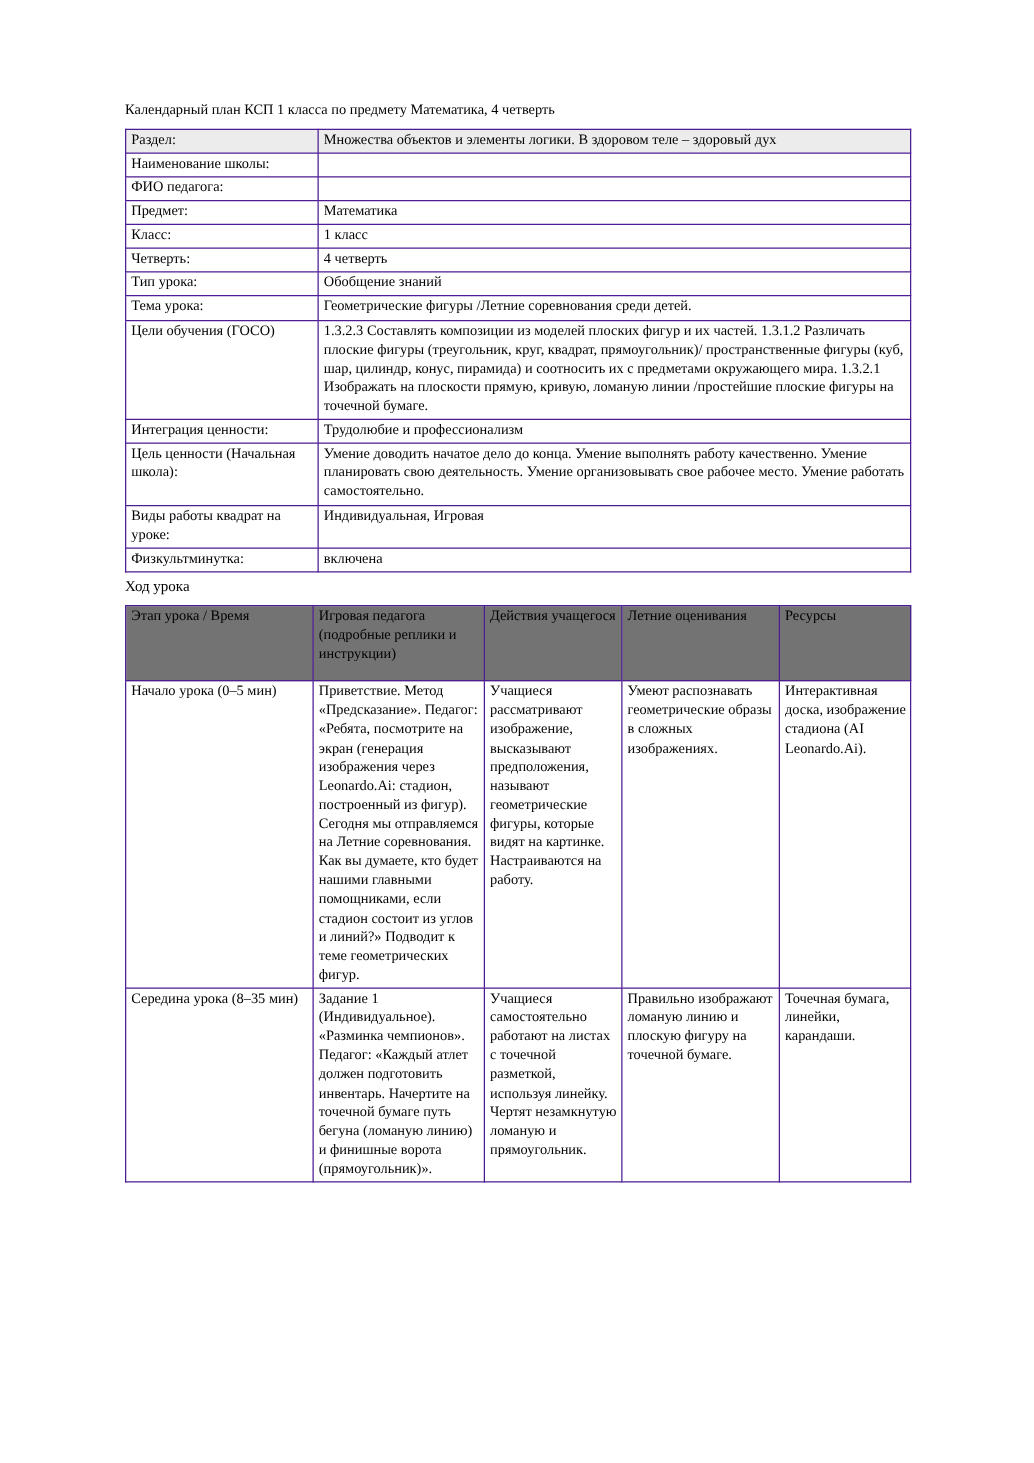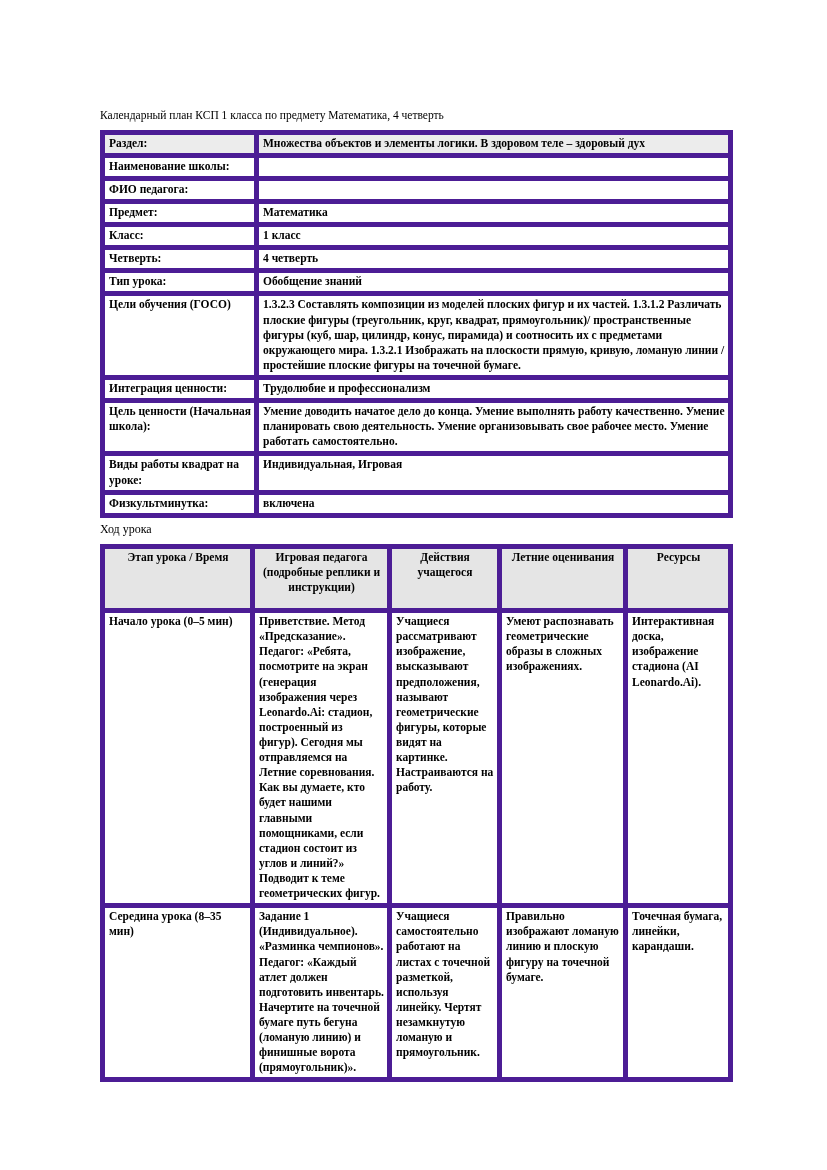--- a/index.html
+++ b/index.html
@@ -12,41 +12,41 @@
     height: 1170px;
     font-family: "Liberation Serif", "DejaVu Serif", serif;
     color: #000000;
     -webkit-font-smoothing: antialiased;
   }
   .page {
     position: relative;
     width: 655px;
     height: 1170px;
     box-sizing: border-box;
-    padding: 108px 92px 0 100px;
+    padding: 81px 92px 0 100px;
   }
   .doc-title {
     font-size: 11.5px;
     line-height: 1.28;
     margin: 0 0 7px 0;
     white-space: nowrap;
   }
   table.plan {
     border-collapse: collapse;
     table-layout: fixed;
     width: 628px;
     margin: 0;
   }
   table.plan td, table.plan th {
-    border: 5px solid #4c1d95;
+    border: 1px solid #4c1d95;
     vertical-align: top;
     padding: 1px 3px 2px 4px;
     font-size: 11.5px;
     line-height: 1.315;
-    font-weight: bold;
+    font-weight: normal;
     text-align: left;
     word-wrap: break-word;
     overflow-wrap: break-word;
   }
   
   table.info col.c-label { width: 154px; }
   table.info col.c-value { width: 474px; }
   table.info tr.shaded td { background: #ececec; }
   table.info td.label { white-space: normal; }
 
@@ -55,21 +55,21 @@
     line-height: 1.28;
     margin: 4px 0 7px 0;
   }
 
   
   table.flow col.c1 { width: 150px; }
   table.flow col.c2 { width: 137px; }
   table.flow col.c3 { width: 110px; }
   table.flow col.c4 { width: 126px; }
   table.flow col.c5 { width: 105px; }
-  table.flow thead td { background: #e5e5e5; height: 56px; text-align: center; }
+  table.flow thead td { background: #737373; height: 56px; }
   table.flow tbody td { }
 </style>
 </head>
 <body>
 
 <div class="page">
 
   <p class="doc-title">Календарный план КСП 1 класса по предмету Математика, 4 четверть</p>
 
   <table class="plan info">
@@ -98,20 +98,24 @@
           <td class="label">Класс:</td>
           <td class="value">1 класс</td>
         </tr>
         <tr>
           <td class="label">Четверть:</td>
           <td class="value">4 четверть</td>
         </tr>
         <tr>
           <td class="label">Тип урока:</td>
           <td class="value">Обобщение знаний</td>
+        </tr>
+        <tr>
+          <td class="label">Тема урока:</td>
+          <td class="value">Геометрические фигуры /Летние соревнования среди детей.</td>
         </tr>
         <tr>
           <td class="label">Цели обучения (ГОСО)</td>
           <td class="value">1.3.2.3 Составлять композиции из моделей плоских фигур и их частей. 1.3.1.2 Различать плоские фигуры (треугольник, круг, квадрат, прямоугольник)/ пространственные фигуры (куб, шар, цилиндр, конус, пирамида) и соотносить их с предметами окружающего мира. 1.3.2.1 Изображать на плоскости прямую, кривую, ломаную линии /простейшие плоские фигуры на точечной бумаге.</td>
         </tr>
         <tr>
           <td class="label">Интеграция ценности:</td>
           <td class="value">Трудолюбие и профессионализм</td>
         </tr>
         <tr>

